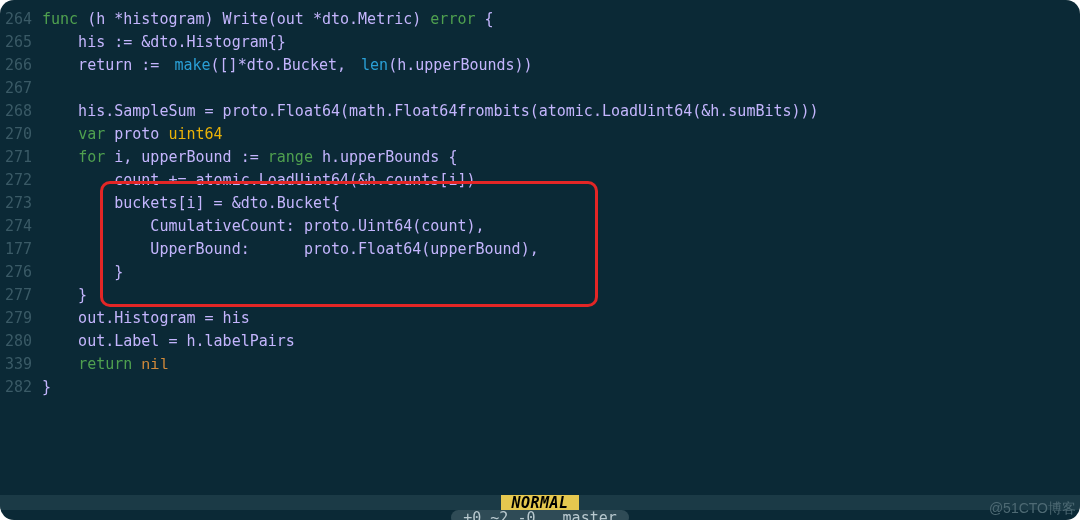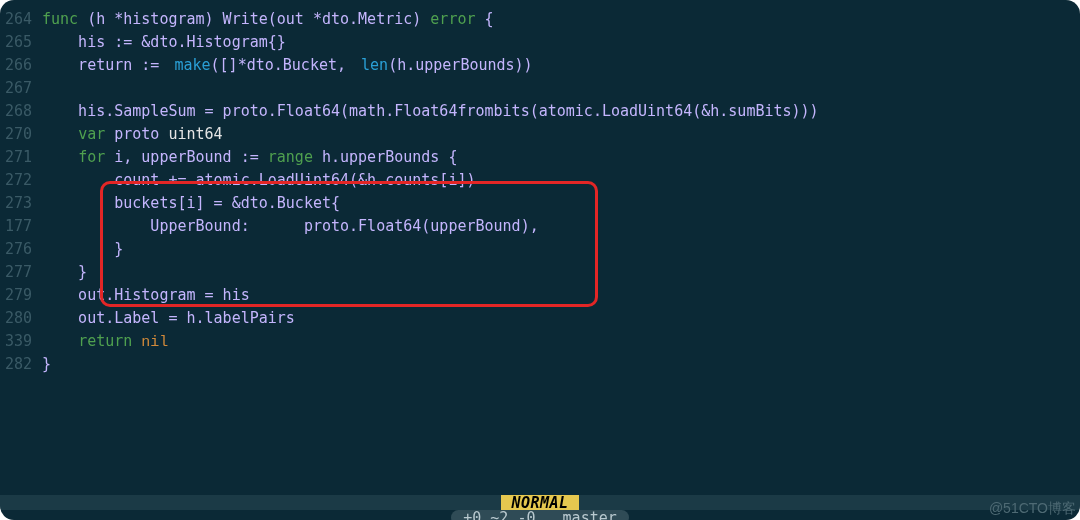--- a/index.html
+++ b/index.html
@@ -25,21 +25,21 @@
   .gutter {
     width: 42px;
     text-align: right;
     padding-right: 10px;
     color: #3a5a66;
     flex: none;
     user-select: none;
   }
   .code { flex: 1; }
   .kw   { color: #4fa04f; }     
-  .ty   { color: #e5e5e5; }     
+  .ty   { color: #eab308; }     
   .fn   { color: #2a9fd6; margin-left: 6px; }     
   .id   { color: #c4b5fd; }
   .lit  { color: #d38a3a; font-family: Liberation Mono, monospace; }
 
   .highlight-box {
     position: absolute;
     border: 3px solid #e32626;
     border-radius: 10px;
     pointer-events: none;
   }
@@ -103,20 +103,21 @@
 <div class="editor" id="editor">
     <div class="line"><span class="gutter">264</span><span class="code"><span class="kw">func </span><span class="id">(h *histogram) Write(out *dto.Metric) </span><span class="kw">error</span><span class="id"> {</span></span></div>
     <div class="line"><span class="gutter">265</span><span class="code"><span class="id">    his := &amp;dto.Histogram{}</span></span></div>
     <div class="line"><span class="gutter">266</span><span class="code"><span class="id">    return := </span><span class="fn">make</span><span class="id">([]*dto.Bucket, </span><span class="fn">len</span><span class="id">(h.upperBounds))</span></span></div>
     <div class="line"><span class="gutter">267</span><span class="code"></span></div>
     <div class="line"><span class="gutter">268</span><span class="code"><span class="id">    his.SampleSum = proto.Float64(math.Float64frombits(atomic.LoadUint64(&amp;h.sumBits)))</span></span></div>
     <div class="line"><span class="gutter">270</span><span class="code"><span class="id">    </span><span class="kw">var</span><span class="id"> proto </span><span class="ty">uint64</span></span></div>
     <div class="line"><span class="gutter">271</span><span class="code"><span class="id">    </span><span class="kw">for</span><span class="id"> i, upperBound := </span><span class="kw">range</span><span class="id"> h.upperBounds {</span></span></div>
     <div class="line"><span class="gutter">272</span><span class="code"><span class="id">        count += atomic.LoadUint64(&amp;h.counts[i])</span></span></div>
     <div class="line"><span class="gutter">273</span><span class="code"><span class="id">        buckets[i] = &amp;dto.Bucket{</span></span></div>
+    <div class="line"><span class="gutter">274</span><span class="code"><span class="id">            CumulativeCount: proto.Uint64(count),</span></span></div>
     <div class="line"><span class="gutter">177</span><span class="code"><span class="id">            UpperBound:      proto.Float64(upperBound),</span></span></div>
     <div class="line"><span class="gutter">276</span><span class="code"><span class="id">        }</span></span></div>
     <div class="line"><span class="gutter">277</span><span class="code"><span class="id">    }</span></span></div>
     <div class="line"><span class="gutter">279</span><span class="code"><span class="id">    out.Histogram = his</span></span></div>
     <div class="line"><span class="gutter">280</span><span class="code"><span class="id">    out.Label = h.labelPairs</span></span></div>
     <div class="line"><span class="gutter">339</span><span class="code"><span class="id">    </span><span class="kw">return </span><span class="lit">nil</span></span></div>
     <div class="line"><span class="gutter">282</span><span class="code"><span class="id">}</span></span></div>
   </div>
 
 <div class="highlight-box" id="hlbox" style="top: 181px; left: 100px; width: 498px; height: 126px;"></div>

